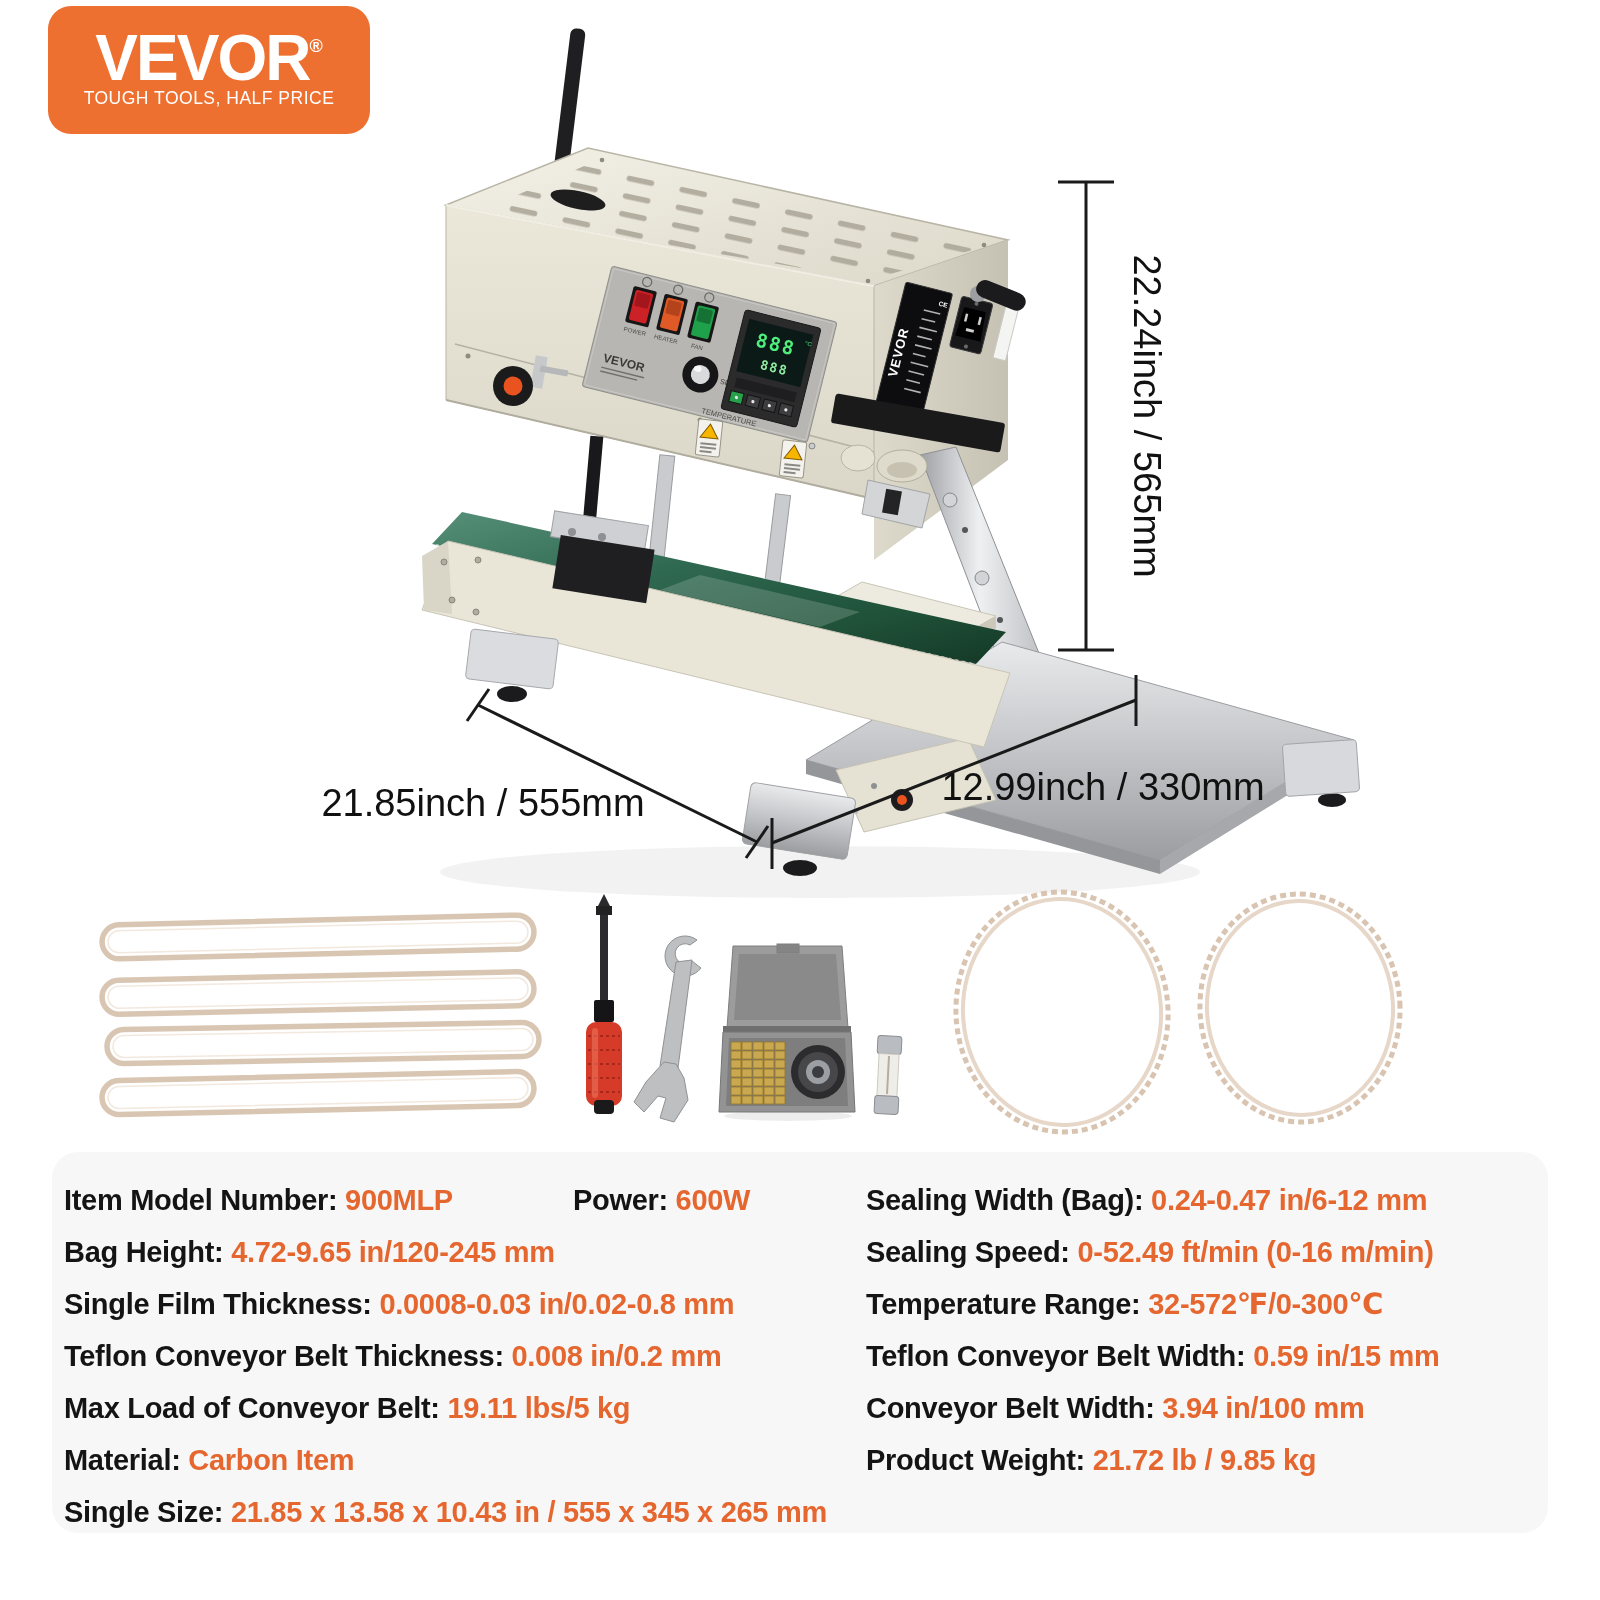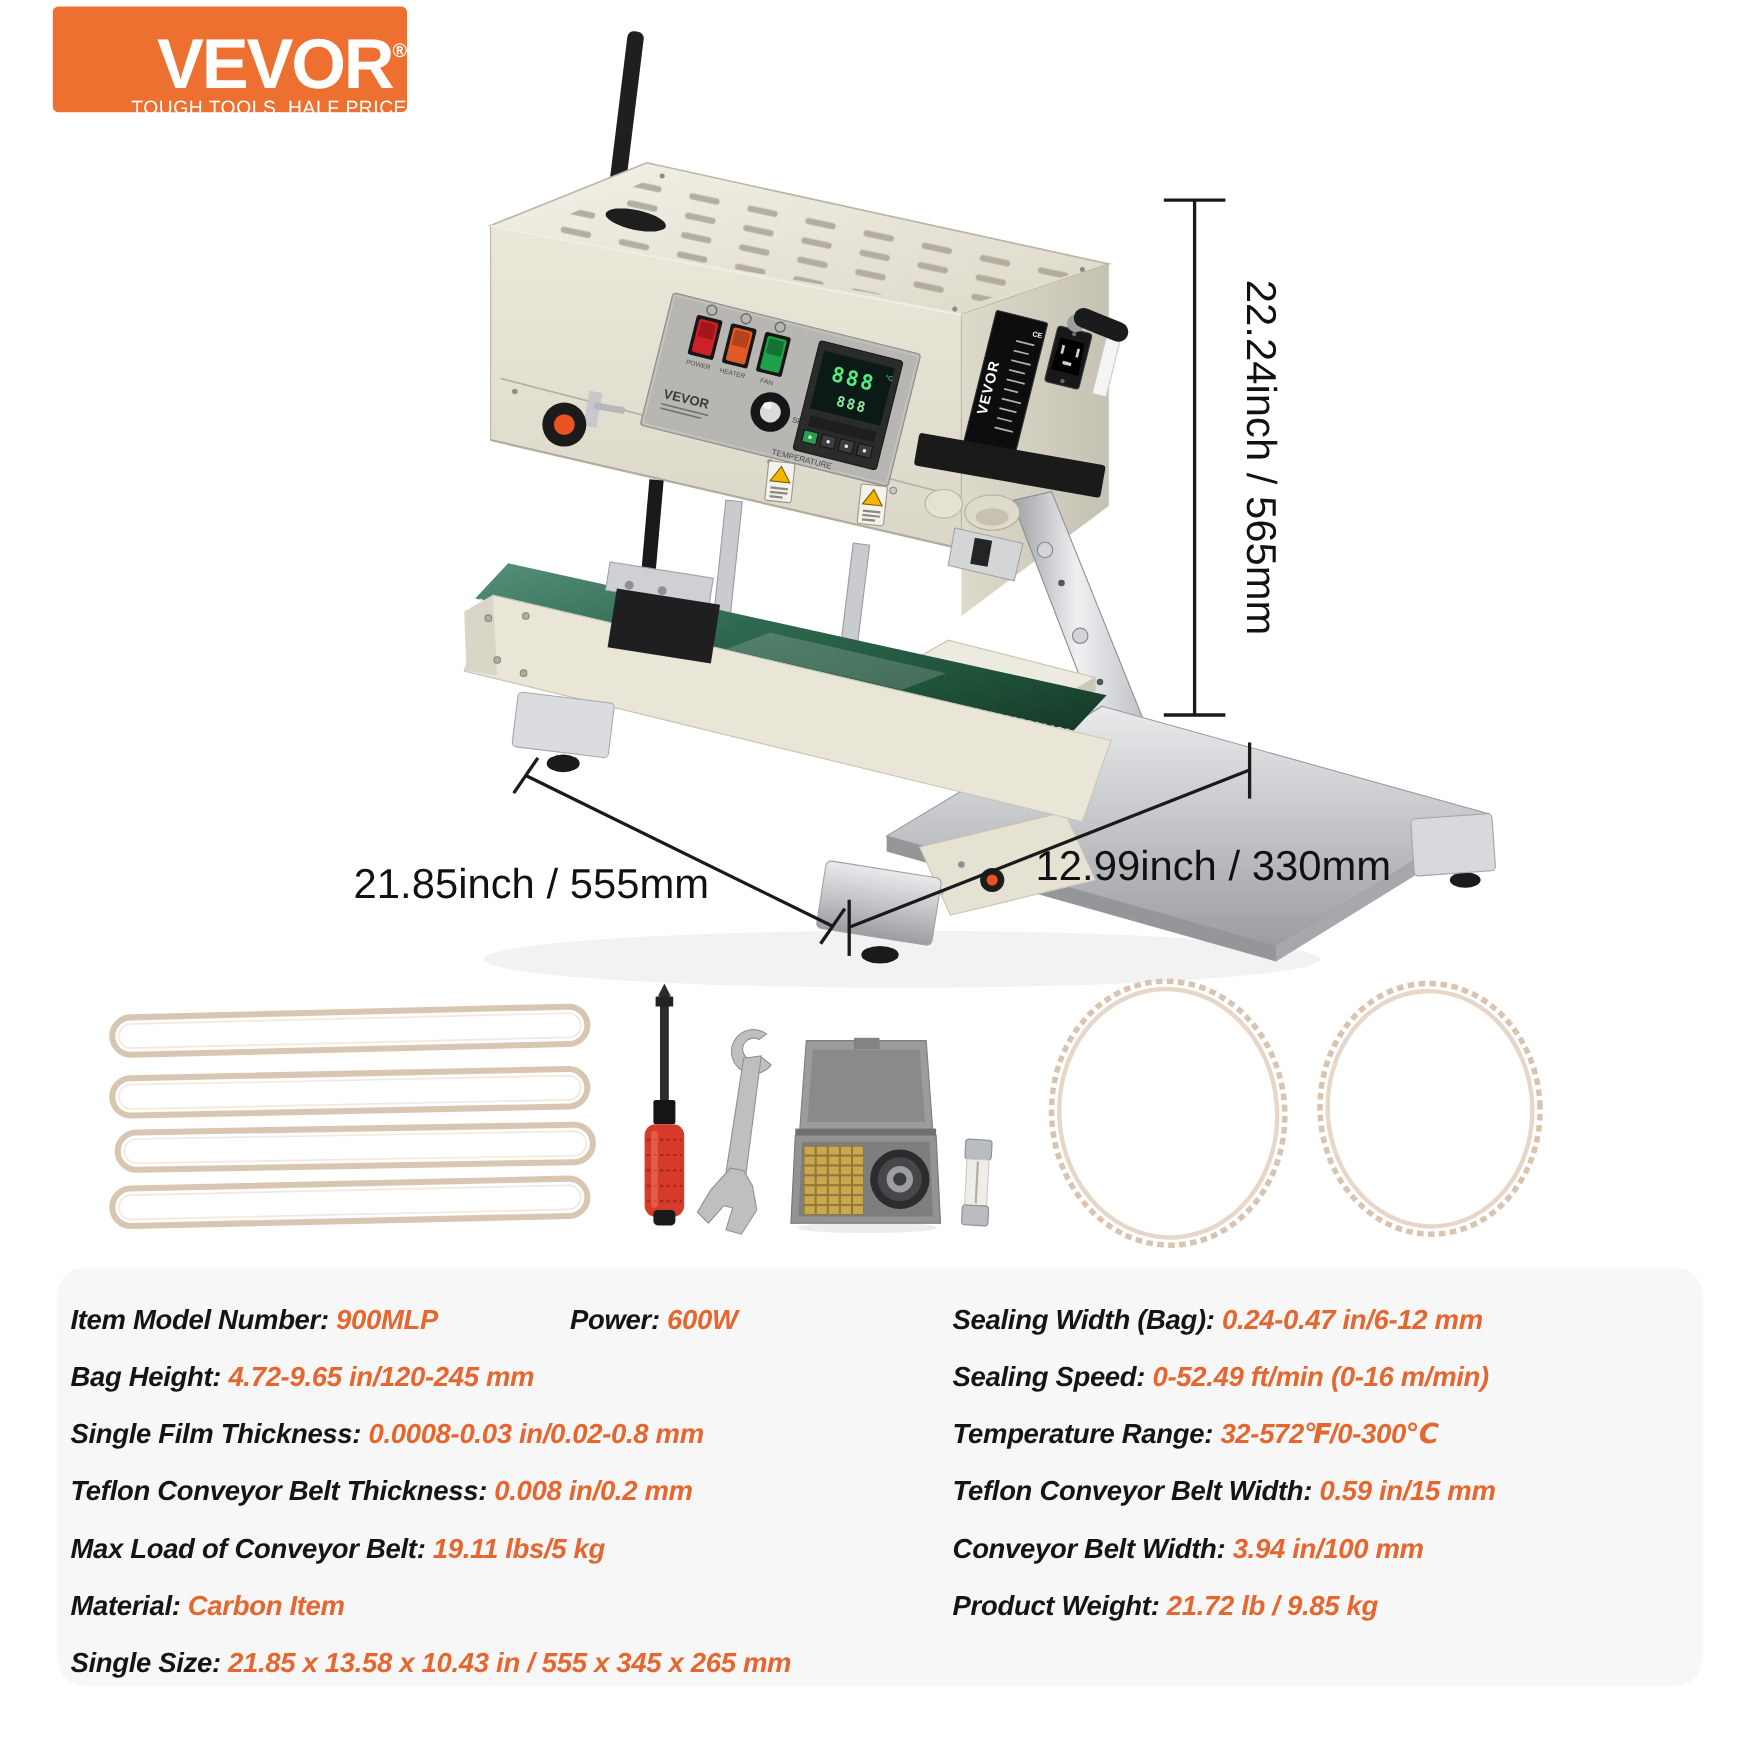--- a/index.html
+++ b/index.html
@@ -1,29 +1,29 @@
 <!DOCTYPE html>
 <html><head>
 <meta charset="utf-8">
 <style>
   html,body{margin:0;padding:0;background:#fff;}
   #page{position:relative;width:1600px;height:1600px;background:#ffffff;overflow:hidden;
         font-family:"Liberation Sans","DejaVu Sans",sans-serif;}
   svg{position:absolute;left:0;top:0;}
   
-  .logo{position:absolute;left:48px;top:6px;width:322px;height:96px;background:#ee7030;
-        border-radius:5px;color:#fff;text-align:right;}
+  .logo{position:absolute;left:48px;top:6px;width:322px;height:128px;background:#ee7030;
+        border-radius:23px;color:#fff;text-align:center;}
   .logo .brand{margin-top:10px;font-size:64px;font-weight:700;letter-spacing:-2px;line-height:60px;}
   .logo .reg{font-size:18px;font-weight:700;vertical-align:28px;letter-spacing:0;}
   .logo .tagline{font-size:17.5px;font-weight:400;letter-spacing:.5px;margin-top:0px;}
   
   .specs{position:absolute;left:52px;top:1152px;width:1496px;height:381px;background:#f7f7f7;
          border-radius:26px;}
-  .col{position:absolute;top:22px;white-space:nowrap;font-weight:700;font-size:25px;
-       letter-spacing:-0.3px;color:#141414;font-style:italic;}
+  .col{position:absolute;top:22px;white-space:nowrap;font-weight:700;font-size:29px;
+       letter-spacing:-0.3px;color:#141414;}
   .col-left{left:12px;}
   .col-right{left:814px;}
   .row{height:52px;line-height:52px;}
   .val{color:#e5662e;}
   .pw{margin-left:120px;}
 </style>
 </head>
 <body>
 
 <div id="page">

